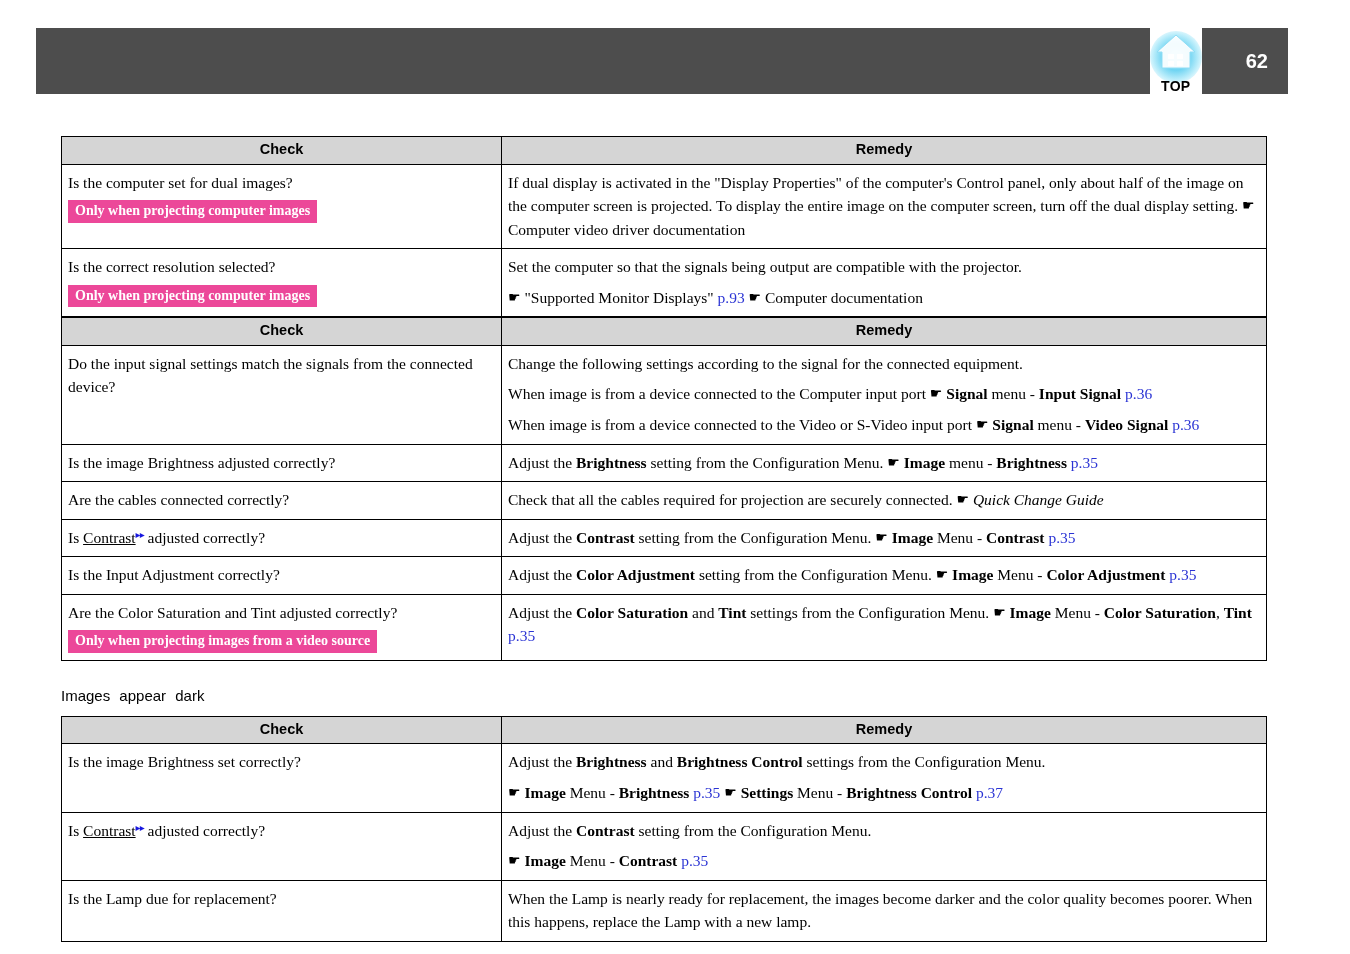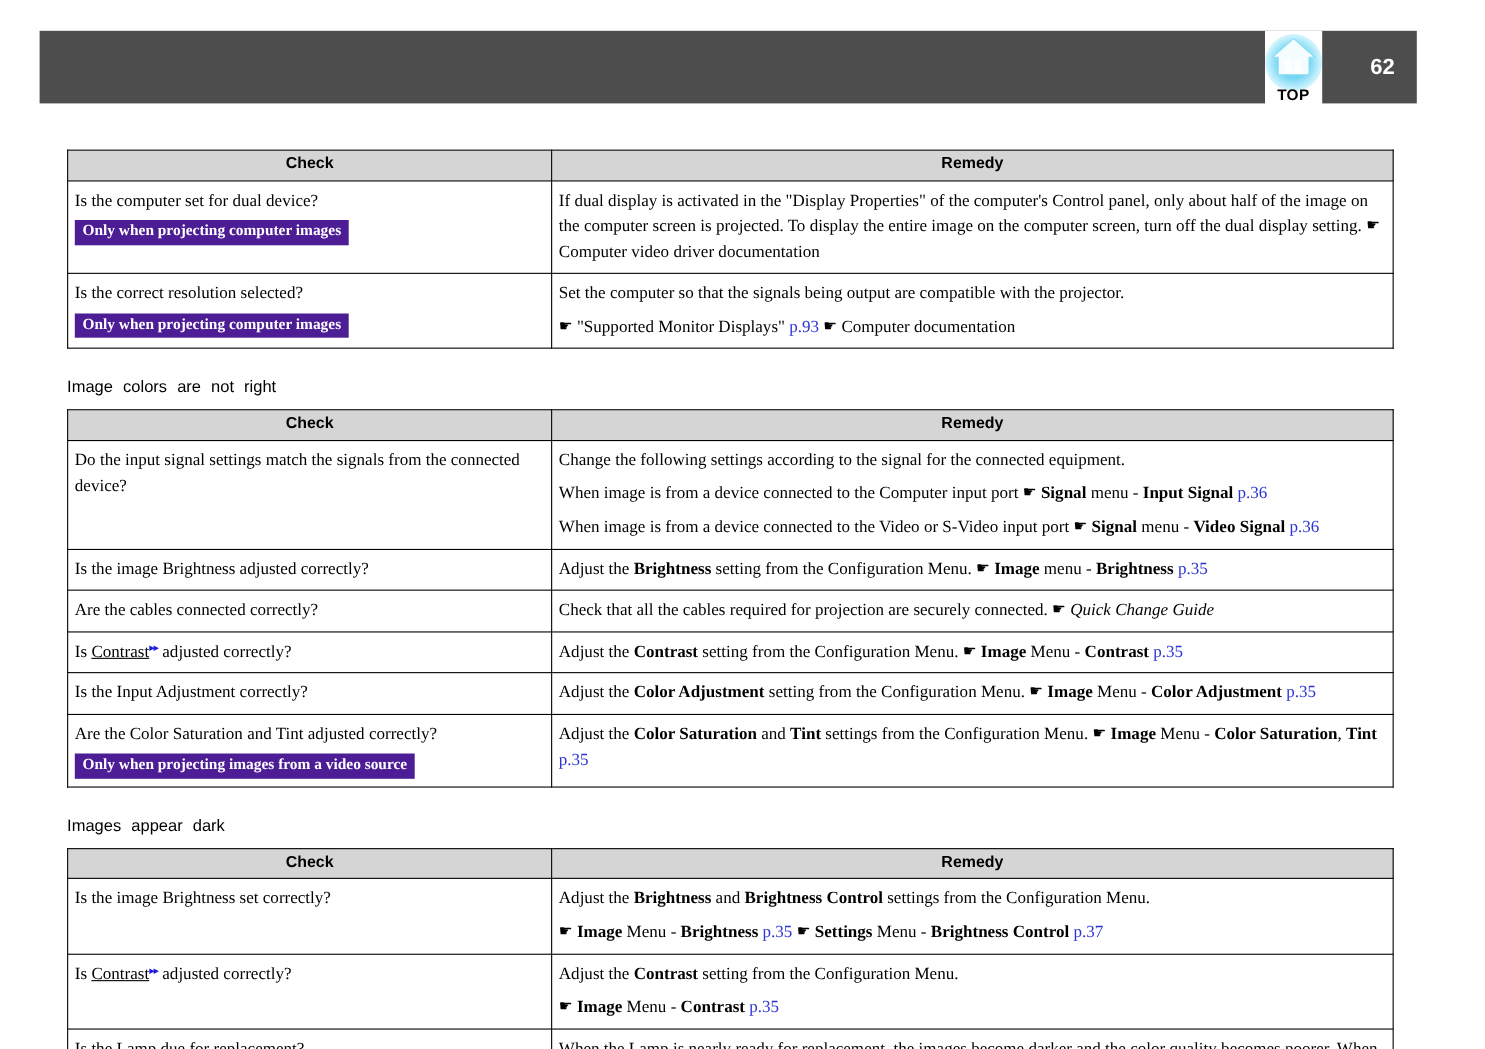--- a/index.html
+++ b/index.html
@@ -125,21 +125,21 @@
   }
   col.col-check { width: 440px; }
   col.col-remedy { width: 765px; }
 
   .cell-p { margin: 0; }
   .cell-p + .cell-p { margin-top: 7px; }
 
   
   .badge {
     display: inline-block;
-    background: #4c1d95;
+    background: #ec4899;
     color: #fff;
     font-family: "Liberation Serif", serif;
     font-weight: bold;
     font-size: 14px;
     line-height: 1.25;
     padding: 2px 7px 3px 7px;
     margin-top: 6px;
     white-space: nowrap;
   }
   .hand {
@@ -196,35 +196,34 @@
           <col class="col-remedy">
         </colgroup>
         <thead>
           <tr>
             <th>Check</th>
             <th>Remedy</th>
           </tr>
         </thead>
         <tbody>
           <tr>
-            <td><p class="cell-p">Is the computer set for dual device?</p><span class="badge">Only when projecting computer images</span></td>
+            <td><p class="cell-p">Is the computer set for dual images?</p><span class="badge">Only when projecting computer images</span></td>
             <td>
               <p class="cell-p">If dual display is activated in the "Display Properties" of the computer's Control panel, only about half of the image on the computer screen is projected. To display the entire image on the computer screen, turn off the dual display setting. <span class="hand">☛</span> Computer video driver documentation</p>
             </td>
           </tr>
           <tr>
             <td><p class="cell-p">Is the correct resolution selected?</p><span class="badge">Only when projecting computer images</span></td>
             <td>
               <p class="cell-p">Set the computer so that the signals being output are compatible with the projector.</p>
               <p class="cell-p"><span class="hand">☛</span> "Supported Monitor Displays" <span class="link">p.93</span> <span class="hand">☛</span> Computer documentation</p>
             </td>
           </tr>
         </tbody>
       </table>
-      <div class="section-heading">Image colors are not right</div>
       <table class="doc-table">
         <colgroup>
           <col class="col-check">
           <col class="col-remedy">
         </colgroup>
         <thead>
           <tr>
             <th>Check</th>
             <th>Remedy</th>
           </tr>

